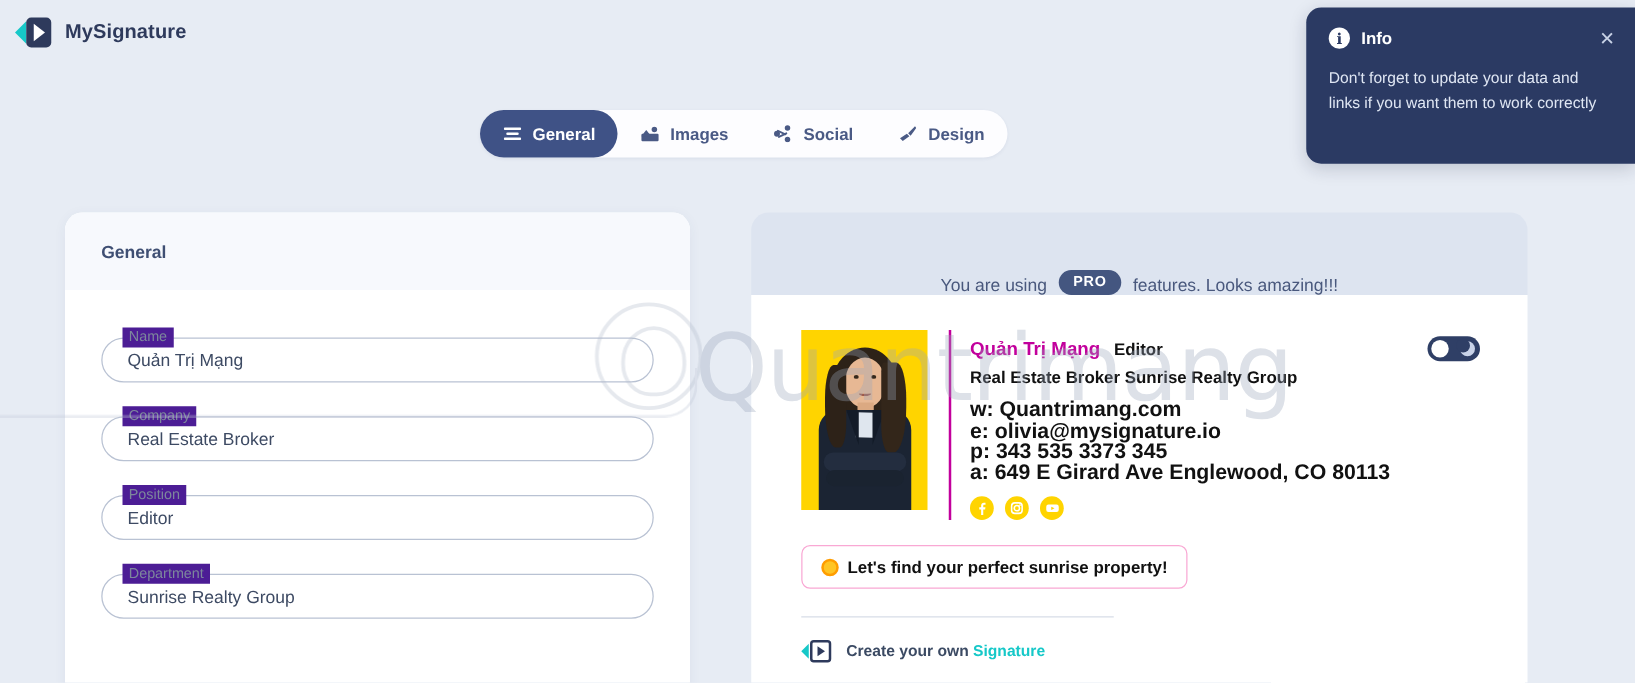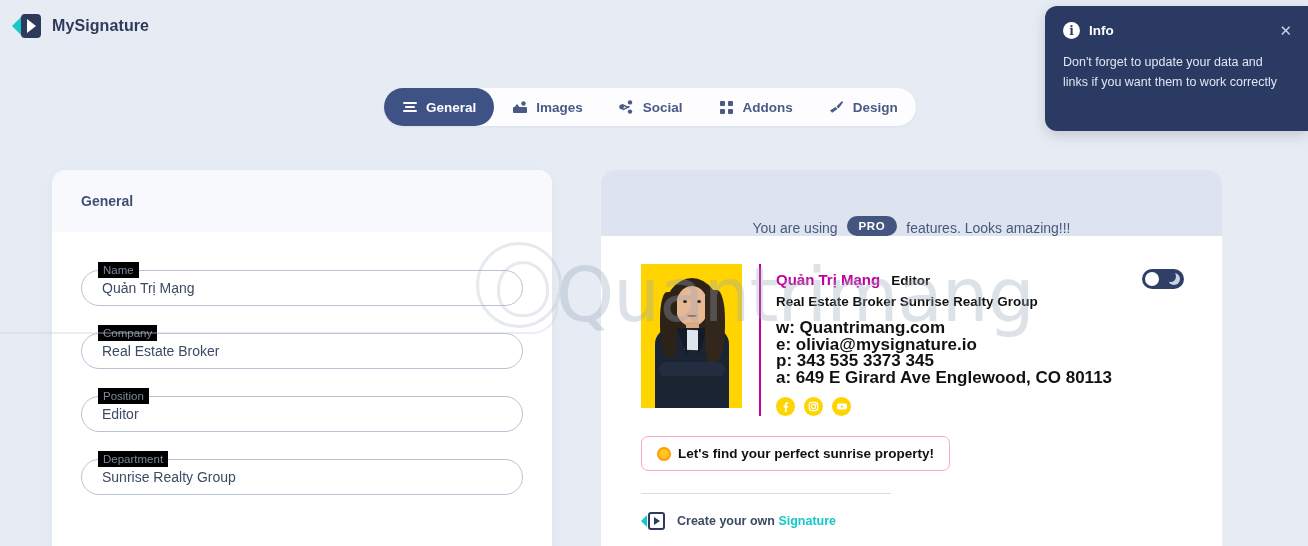--- a/index.html
+++ b/index.html
@@ -104,21 +104,21 @@
     height: 62px; background: #f7f9fd; display: flex; align-items: center; padding-left: 29px;
   }
   .left-head-title { font-size: 14px; font-weight: bold; color: #3f4f73; }
   .fields { padding: 38px 29px 0 29px; }
   .field { position: relative; margin-bottom: 27px; }
   .field-box {
     height: 36px; border: 1px solid #b9c2d3; border-radius: 18px;
     display: flex; align-items: center; padding: 0 20px;
   }
   .field-label {
-    position: absolute; left: 17px; top: -8px; background: #000000; padding: 0 5px;
+    position: absolute; left: 17px; top: -8px; background: #4c1d95; padding: 0 5px;
     font-size: 11.5px; color: #7d879c; line-height: 16px;
   }
   .field-val { font-size: 14px; color: #3d4a63; }
 
   
   .right-panel {
     position: absolute; left: 601px; top: 170px; width: 621px; height: 420px;
   }
   .pro-bar {
     height: 66px; background: #dde4f0; border-radius: 14px 14px 0 0;
@@ -292,33 +292,20 @@
             <g fill="currentColor">
           <circle cx="11" cy="2.4" r="2.2"></circle>
               <circle cx="11" cy="11.6" r="2.2"></circle>
               <circle cx="2.6" cy="7" r="2.4"></circle>
           <rect x="3" y="3.6" width="8" height="1.5" rx=".7" transform="rotate(26 3 3.6)"></rect>
           <rect x="3.2" y="9.2" width="8" height="1.5" rx=".7" transform="rotate(-26 3.2 9.2)"></rect>
         </g>
           </svg>
       </span>
       <span>Social</span>
-    </div>
-    <div class="tab">
-      <span class="ti">
-        <svg width="13" height="13" viewBox="0 0 13 13">
-            <g fill="currentColor">
-          <rect x="0" y="0" width="5" height="5" rx="1"></rect>
-              <rect x="8" y="0" width="5" height="5" rx="1"></rect>
-          <rect x="0" y="8" width="5" height="5" rx="1"></rect>
-              <rect x="8" y="8" width="5" height="5" rx="1"></rect>
-        </g>
-          </svg>
-      </span>
-      <span>Addons</span>
     </div>
     <div class="tab">
       <span class="ti">
         <svg width="14" height="14" viewBox="0 0 14 14">
             <g fill="currentColor">
           <path d="M13 1 L7.5 6.5 L9.5 8.5 L14 2.4 Z"></path>
           <path d="M6.5 7 L1 10.5 L3.2 12.8 L8.5 9 Z"></path>
         </g>
           </svg>
       </span>

